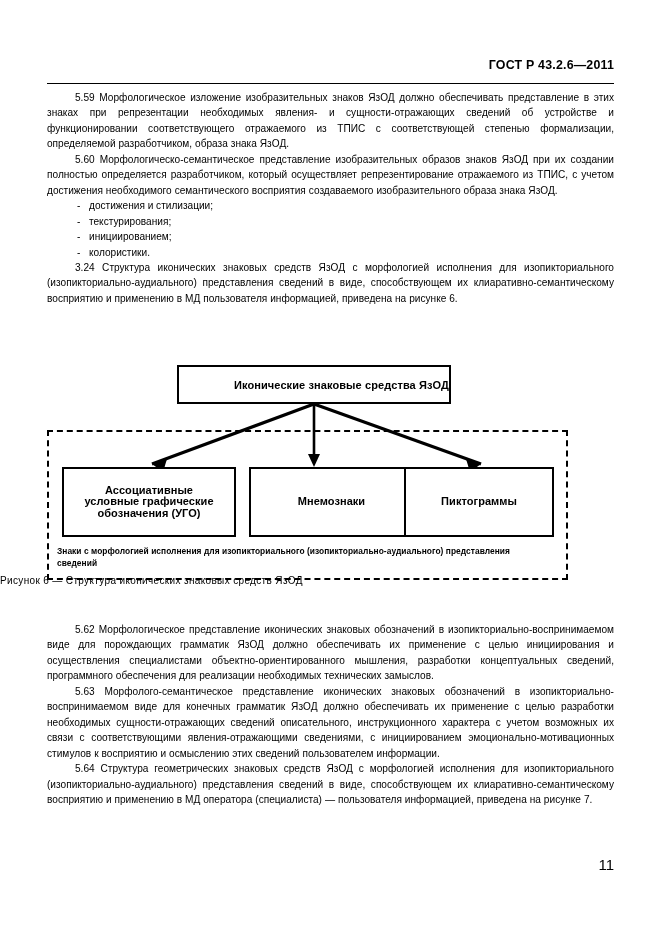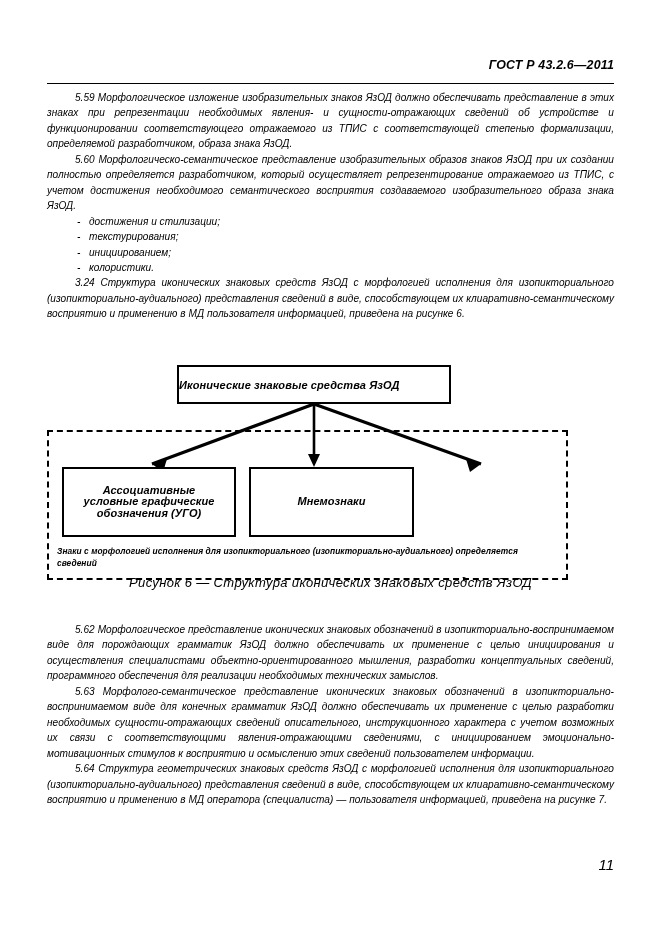--- a/index.html
+++ b/index.html
@@ -11,21 +11,20 @@
     font-family: "Liberation Sans", sans-serif;
     color: #000000;
   }
   .page {
     position: relative;
     width: 661px;
     height: 936px;
     background: #ffffff;
     overflow: hidden;
     box-sizing: border-box;
-    font-style: italic;
   }
 
   
   .header {
     position: absolute;
     top: 58px;
     left: 47px;
     right: 47px;
     height: 26px;
   }
@@ -93,21 +92,21 @@
     position: absolute;
     left: 177px;
     top: 5px;
     width: 274px;
     height: 39px;
     border: 2.4px solid #000;
     box-sizing: border-box;
     background: #fff;
     display: flex;
     align-items: center;
-    justify-content: flex-start;
+    justify-content: flex-end;
   }
   .fig-top-box span {
     font-size: 11px;
     font-weight: bold;
     letter-spacing: 0.1px;
     white-space: nowrap;
   }
   .fig-dashed {
     position: absolute;
     left: 47px;
@@ -156,22 +155,21 @@
     top: 0;
     width: 661px;
     height: 235px;
     pointer-events: none;
   }
   .fig-caption {
     position: absolute;
     left: 0;
     top: 575px;
     width: 661px;
-    text-align: center;
-    font-size: 13px;
+    font-size: 10px;
     letter-spacing: 0.35px;
   }
 
   
   .content-lower {
     position: absolute;
     top: 622px;
     left: 47px;
     width: 567px;
   }
@@ -225,22 +223,25 @@
     </div>
 
     <div class="fig-dashed"></div>
 
     <div class="fig-leaf leaf1">
       <span class="ml">Ассоциативные<br>условные графические<br>обозначения (УГО)</span>
     </div>
     <div class="fig-leaf leaf2">
       <span class="ml">Мнемознаки</span>
     </div>
-
-    <div class="fig-dashed-label">Знаки с морфологией исполнения для изопикториального (изопикториально-аудиального) определяется сведений</div>
+    <div class="fig-leaf leaf3">
+      <span class="ml">Пиктограммы</span>
+    </div>
+
+    <div class="fig-dashed-label">Знаки с морфологией исполнения для изопикториального (изопикториально-аудиального) представления сведений</div>
   </div>
 
   <div class="fig-caption">Рисунок  6 — Структура иконических знаковых средств ЯзОД</div>
 
   <div class="content-lower">
     <p class="para">5.62 Морфологическое представление иконических знаковых обозначений в изопикториально-воспринимаемом виде для порождающих грамматик ЯзОД должно обеспечивать их применение с целью инициирования и осуществления специалистами объектно-ориентированного мышления, разработки концептуальных сведений, программного обеспечения для реализации необходимых технических замыслов.</p>
     <p class="para">5.63  Морфолого-семантическое представление иконических знаковых обозначений в изопикториально-воспринимаемом виде для конечных грамматик ЯзОД должно обеспечивать их применение с целью разработки необходимых сущности-отражающих сведений описательного, инструкционного характера с учетом возможных их связи с соответствующими явления-отражающими сведениями, с инициированием эмоционально-мотивационных стимулов к восприятию и осмыслению этих сведений пользователем информации.</p>
     <p class="para">5.64  Структура геометрических знаковых средств ЯзОД с морфологией исполнения для изопикториального (изопикториально-аудиального) представления сведений в виде, способствующем их клиаративно-семантическому восприятию и применению в МД оператора (специалиста) — пользователя информацией, приведена на рисунке 7.</p>
   </div>
 

